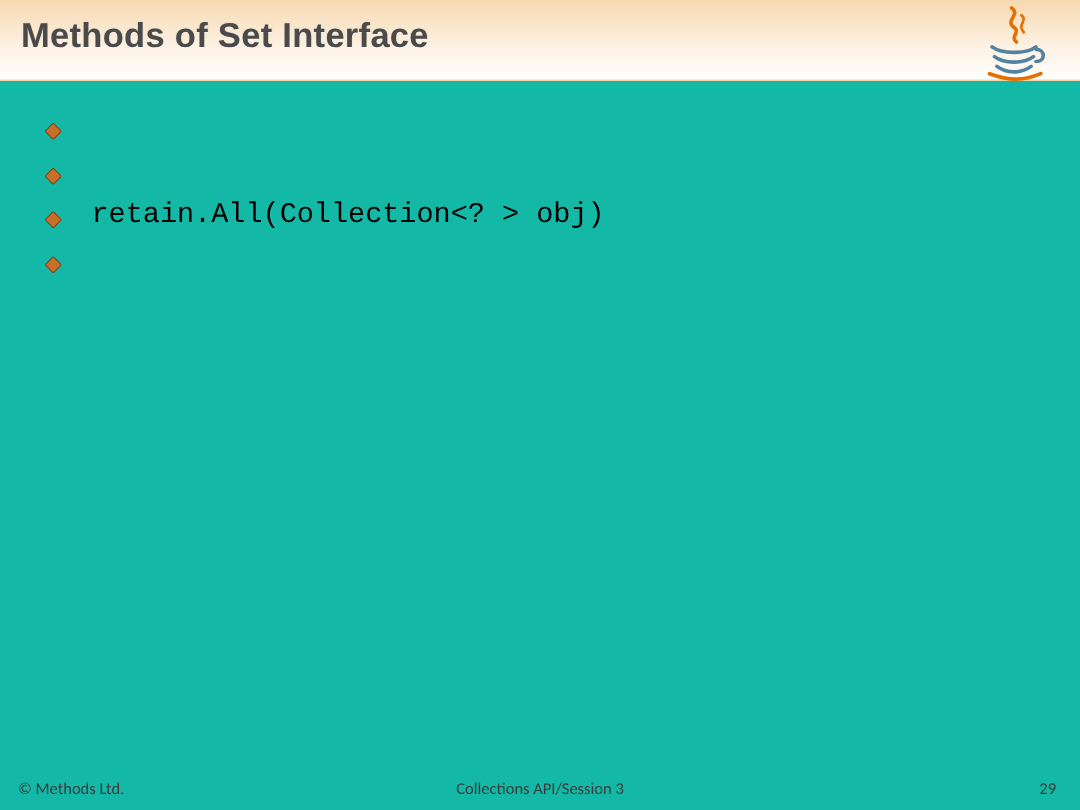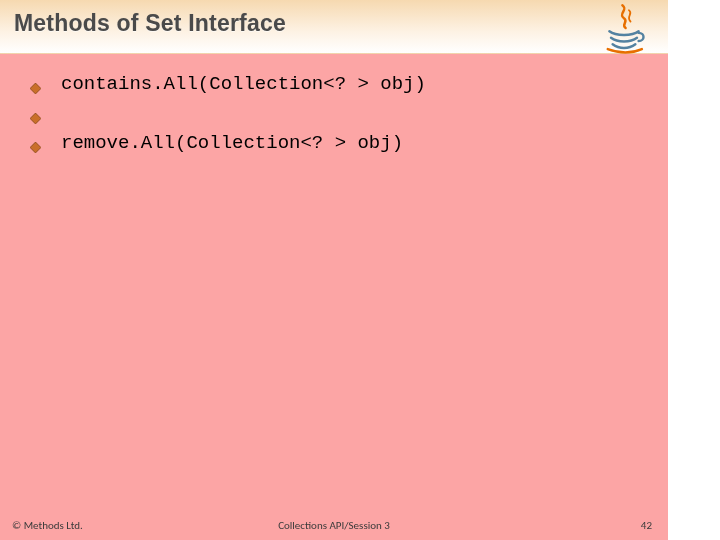--- a/index.html
+++ b/index.html
@@ -1,17 +1,17 @@
 <!DOCTYPE html>
 <html><head>
 <meta charset="utf-8">
 <style>
   * { margin: 0; padding: 0; box-sizing: border-box; }
   html, body { width: 720px; height: 540px; font-family: Arial, sans-serif; background: #fff; overflow: hidden; }
-  .slide { width: 668px; height: 540px; position: relative; background: #fca5a5; }
+  .slide { width: 720px; height: 540px; position: relative; background: #14b8a6; }
   .title-bar {
     width: 100%;
     height: 54px;
     background: linear-gradient(to bottom, #f6d9b0 0%, #fdf2e4 60%, #ffffff 100%);
     border-bottom: 1px solid rgba(0,0,0,0.02);
     padding: 10px 14px 0 14px;
     position: relative;
   }
   .title-text {
     font-size: 23px;
@@ -85,38 +85,44 @@
     </div>
   </div>
 
   <div class="content">
     <div class="bullet-row">
       <span class="bullet-icon">
         <svg width="11" height="11" viewBox="0 0 10 10">
             <rect x="1.5" y="1.5" width="7" height="7" transform="rotate(45 5 5)" fill="#c96f2a" stroke="#7a3f12" stroke-width="0.6"></rect>
           </svg>
       </span>
-      <span class="bullet-text">contains.All(Collection&lt;? &gt; obj)</span>
     </div>
     <div class="bullet-row">
       <span class="bullet-icon">
         <svg width="11" height="11" viewBox="0 0 10 10">
             <rect x="1.5" y="1.5" width="7" height="7" transform="rotate(45 5 5)" fill="#c96f2a" stroke="#7a3f12" stroke-width="0.6"></rect>
           </svg>
       </span>
     </div>
     <div class="bullet-row">
       <span class="bullet-icon">
         <svg width="11" height="11" viewBox="0 0 10 10">
             <rect x="1.5" y="1.5" width="7" height="7" transform="rotate(45 5 5)" fill="#c96f2a" stroke="#7a3f12" stroke-width="0.6"></rect>
           </svg>
       </span>
-      <span class="bullet-text">remove.All(Collection&lt;? &gt; obj)</span>
+      <span class="bullet-text">retain.All(Collection&lt;? &gt; obj)</span>
+    </div>
+    <div class="bullet-row">
+      <span class="bullet-icon">
+        <svg width="11" height="11" viewBox="0 0 10 10">
+            <rect x="1.5" y="1.5" width="7" height="7" transform="rotate(45 5 5)" fill="#c96f2a" stroke="#7a3f12" stroke-width="0.6"></rect>
+          </svg>
+      </span>
     </div>
   </div>
 
   <div class="footer">
     <span class="copyright">© Methods Ltd.</span>
     <span class="session">Collections API/Session 3</span>
-    <span class="pagenum">42</span>
+    <span class="pagenum">29</span>
   </div>
 
 </div>
 
 </body></html>

